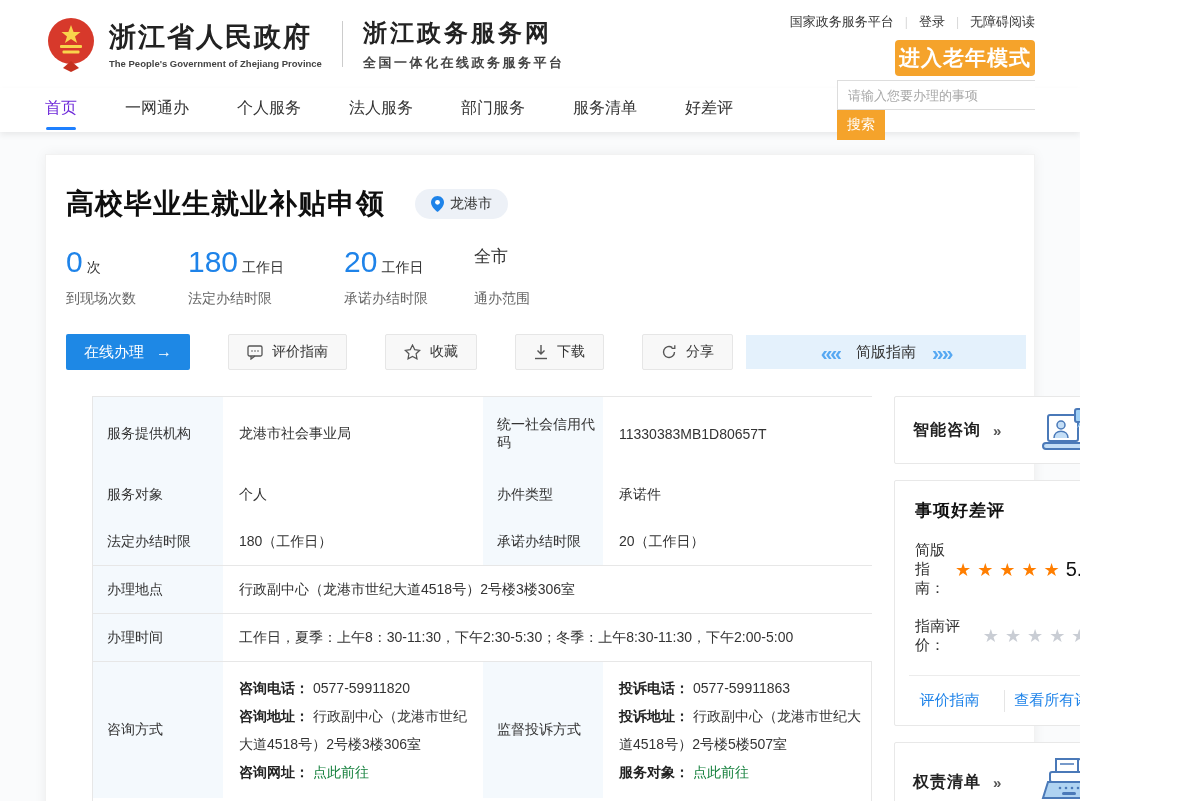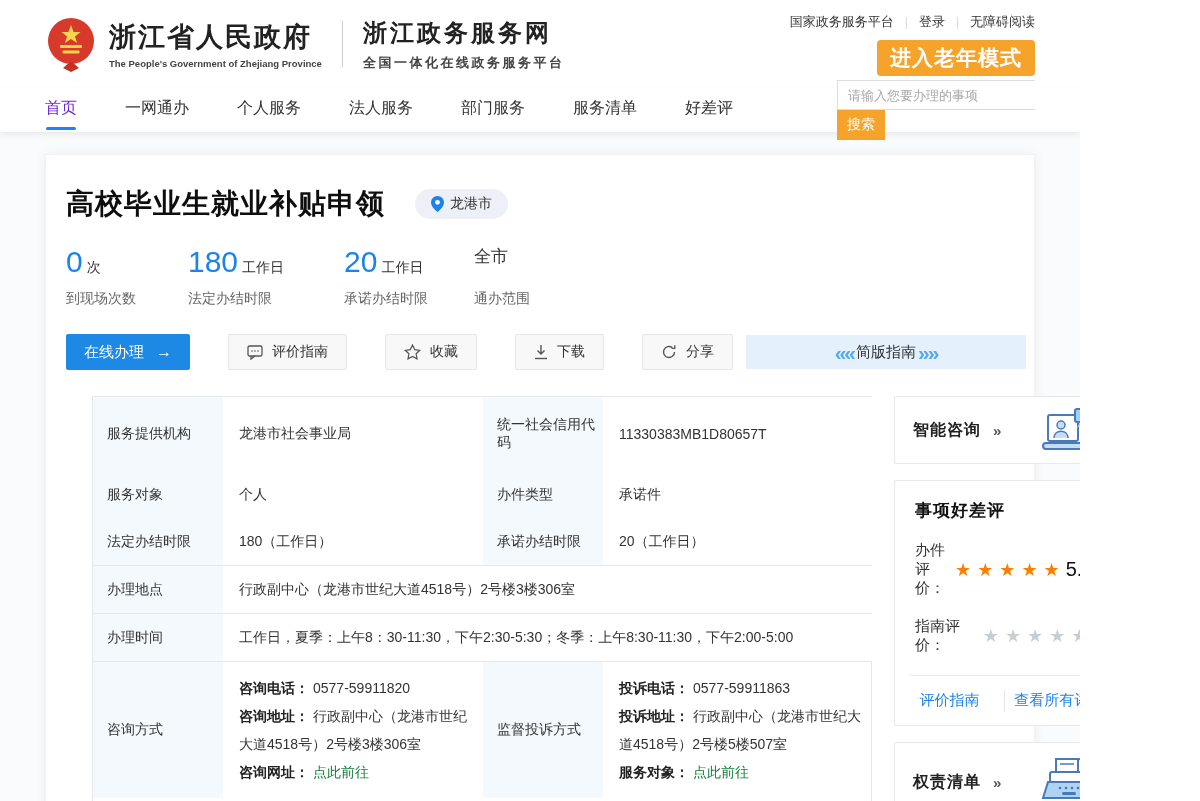--- a/index.html
+++ b/index.html
@@ -17,21 +17,21 @@
   .site-title { font-size:27px; font-weight:bold; color:#222; letter-spacing:2px; }
   .site-sub { font-size:9.5px; font-weight:bold; color:#444; margin-top:3px; }
   .v-divider { width:1px; height:46px; background:#ccc; margin:0 20px; }
   .portal-title { font-size:24px; font-weight:bold; color:#222; letter-spacing:3px; }
   .portal-sub { font-size:13px; color:#444; letter-spacing:2.5px; margin-top:5px; font-weight:bold; }
   .header-right { margin-left:auto; display:flex; flex-direction:column; align-items:flex-end; }
   .top-links { font-size:13px; color:#333; display:flex; align-items:center;margin-left:20px; }
   .top-links a { color:#333; text-decoration:none; cursor:pointer; }
   .tl-sep { color:#d8d8d8; margin:0 11px; font-size:12px; }
   .elder-btn { margin-top:9px; background:#F5A32B; color:#fff; border:none; cursor:pointer;
-               font-size:21px; font-weight:bold; padding:4px 13px; border-radius:4px;
+               font-size:21px; font-weight:bold; padding:4px 4px; border-radius:4px;
                font-family:inherit; letter-spacing:1px; }
 
   
   .main-nav { height:44px; background:#fff; display:flex; align-items:center; padding:0 45px;
               box-shadow:0 3px 6px rgba(0,0,0,.07); position:relative; z-index:2; }
   .nav-item { font-size:16px; color:#333; text-decoration:none; margin-right:48px;
               position:relative; height:44px; line-height:40px; cursor:pointer; }
   .nav-item.active { color:#6d28d9; }
   .nav-item.active::after { content:""; position:absolute; left:50%; transform:translateX(-50%);
               bottom:2px; width:30px; height:3px; background:#1E80FF; border-radius:2px; }
@@ -69,21 +69,21 @@
                  border-radius:2px; font-size:15px; display:flex; align-items:center;
                  justify-content:center; cursor:pointer; font-family:inherit; }
   .primary-btn .arr { margin-left:12px; font-size:16px; }
   .sec-btn { height:36px; margin-left:38px; background:#F8F8F8; border:1px solid #E6E6E6;
              border-radius:2px; display:flex; align-items:center; padding:0 18px;
              font-size:14px; color:#333; cursor:pointer; font-family:inherit; }
   .sec-btn svg { margin-right:9px; }
   .guide-banner { margin-left:auto; width:280px; height:34px; background:#E4F1FC;
                   display:flex; align-items:center; justify-content:center; cursor:pointer; }
   .chev { color:#56A8F2; font-size:21px; font-weight:bold; letter-spacing:-2px; line-height:1; }
-  .guide-banner-label { font-size:15px; color:#333; margin:0 2px; }
+  .guide-banner-label { font-size:15px; color:#333; margin:0 16px; }
 
   
   .main-row { display:flex; margin-top:26px;margin-left:26px; }
   .info-table { width:780px; border:1px solid #E7E7E7; background:#fff; }
   .tsec { display:grid; }
   .sec-a { grid-template-columns:130px 260px 120px 270px; }
   .sec-b, .sec-c { grid-template-columns:130px 650px; border-top:1px solid #E7E7E7; }
   .sec-d { grid-template-columns:130px 260px 120px 270px; border-top:1px solid #E7E7E7; }
   .cell { display:flex; align-items:center; font-size:14px; color:#333; }
   .lbl { background:#F4F9FD; padding:0 6px 0 14px; }
@@ -328,21 +328,21 @@
               <path d="M40 15l-3 6 8-6z" fill="#9FD0F5"></path>
               <circle cx="41" cy="8.5" r="1" fill="#fff"></circle>
                 <circle cx="44.5" cy="8.5" r="1" fill="#fff"></circle>
                 <circle cx="48" cy="8.5" r="1" fill="#fff"></circle>
             </svg>
           </div>
 
           <div class="side-card rating-card">
             <div class="rc-title">事项好差评</div>
             <div class="rate-row">
-              <span class="rate-label">办件评价：</span>
+              <span class="rate-label">简版指南：</span>
               <span class="stars orange">★★★★★</span>
               <span class="rate-score">5.0</span>
             </div>
             <div class="rate-row">
               <span class="rate-label">指南评价：</span>
               <span class="stars grey">★★★★★</span>
             </div>
             <div class="rc-divider"></div>
             <div class="rc-links">
               <a class="rc-link">评价指南</a>

